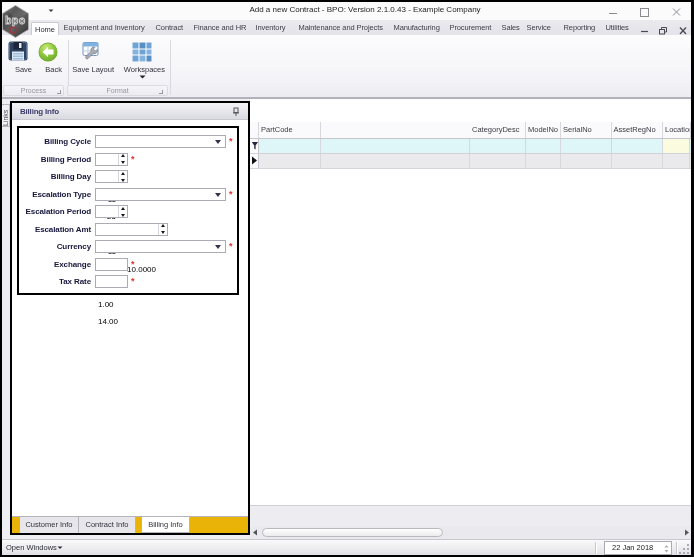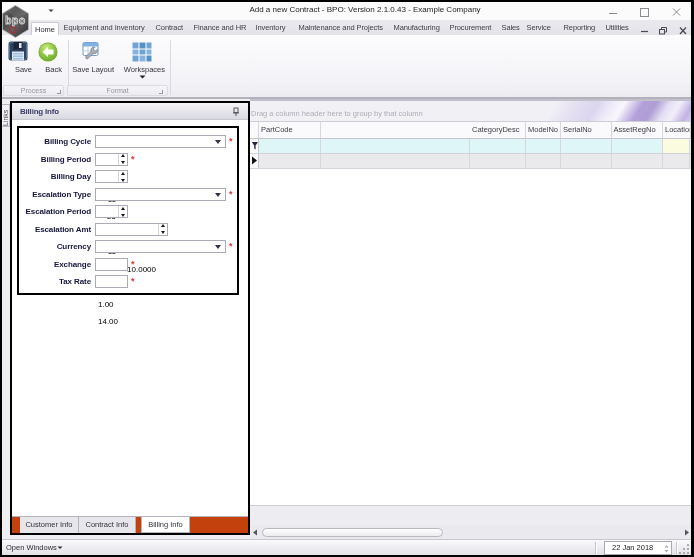--- a/index.html
+++ b/index.html
@@ -35,21 +35,21 @@
 .fbox { position:absolute; height:13px; border:1px solid #ACABB5; background:#FFF; }
 .combo { width:131px; }
 .spin { width:33px; }
 .ast { position:absolute; color:#E03030; font-size:9px; font-weight:bold; line-height:13px; }
 .carrow { position:absolute; right:4px; top:4px; width:0; height:0; border-left:3px solid transparent; border-right:3px solid transparent; border-top:4px solid #33334A; }
 .spinner { position:absolute; right:0px; top:0px; width:9px; height:11px; border-left:1px solid #D5D4DB; }
 .spinner:before { content:""; position:absolute; left:1.5px; top:0.5px; border-left:2.8px solid transparent; border-right:2.8px solid transparent; border-bottom:3.6px solid #16161E; }
 .spinner:after { content:""; position:absolute; left:1.5px; bottom:0.5px; border-left:2.8px solid transparent; border-right:2.8px solid transparent; border-top:3.6px solid #16161E; }
 .val { position:absolute; font-size:8px; line-height:13px; color:#000;margin-top:40px; }
 
-#ptabs { position:absolute; left:0; bottom:0; width:236px; height:17px; background:#c2410c; border-top:1px solid #B5B4BE; }
+#ptabs { position:absolute; left:0; bottom:0; width:236px; height:17px; background:#eab308; border-top:1px solid #B5B4BE; }
 .ptab { position:absolute; top:0; height:16px; line-height:15px; font-size:7.5px; color:#33333E; text-align:center; border-right:1px solid #B5B4BE; background:#E7E6EB; }
 .ptab.active { background:#FFF; border:1px solid #B5B4BE; border-top:none; top:0px; }
 
 #grid { position:absolute; left:248px; top:0px; width:441px; height:440px; background:#FFF; }
 #groupband { position:absolute; left:0; top:0; width:441px; height:23px; background:#F1F0F5; border-top:2px solid #C2C1CB; border-bottom:1px solid #CFCED6; overflow:hidden; }
 #groupband span { position:absolute; left:1px; top:8px; font-size:7.5px; color:#AEADB8; }
 #streak { position:absolute; right:0; top:0; width:250px; height:23px;
   background:linear-gradient(122deg, rgba(185,168,226,0) 44%, rgba(200,186,234,0.3) 52%, rgba(188,172,228,0.4) 60%, rgba(235,230,248,0.65) 65%, rgba(249,247,253,0.95) 70%, rgba(168,146,214,0.85) 77%, rgba(152,130,202,0.75) 82%, rgba(216,208,240,0.55) 87%, rgba(242,239,251,0.85) 91%, rgba(178,158,220,0.75) 96%, rgba(205,194,236,0.65) 100%); }
 #headrow { position:absolute; left:0; top:23px; width:441px; height:17px; background:#FAFAFC; border-bottom:1px solid #C6C5CE; }
 .hcell { position:absolute; top:0; height:16px; line-height:16px; font-size:7.5px; color:#3A3A42; border-right:1px solid #D8D7DE; padding-left:2px; overflow:hidden; white-space:nowrap; }
@@ -235,24 +235,20 @@
       <div class="ast" style="left:119px;top:172px">*</div>
 
       <div id="ptabs">
         <div class="ptab" style="left:8px;width:59px">Customer Info</div>
         <div class="ptab" style="left:67px;width:57px">Contract Info</div>
         <div class="ptab active" style="left:129px;width:49px">Billing Info</div>
       </div>
     </div>
 
     <div id="grid">
-      <div id="groupband">
-          <div id="streak"></div>
-          <span>Drag a column header here to group by that column</span>
-        </div>
       <div id="headrow">
         <div class="hcell" style="left:0px;width:9px"></div>
         <div class="hcell" style="left:9px;width:61.5px">PartCode</div>
         <div class="hcell" style="left:220px;width:56px">CategoryDesc</div>
         <div class="hcell" style="left:276px;width:35px">ModelNo</div>
         <div class="hcell" style="left:311px;width:50.5px">SerialNo</div>
         <div class="hcell" style="left:361.5px;width:51.5px">AssetRegNo</div>
         <div class="hcell" style="left:413px;width:28px">Location</div>
       </div>
       <div id="filterrow">

